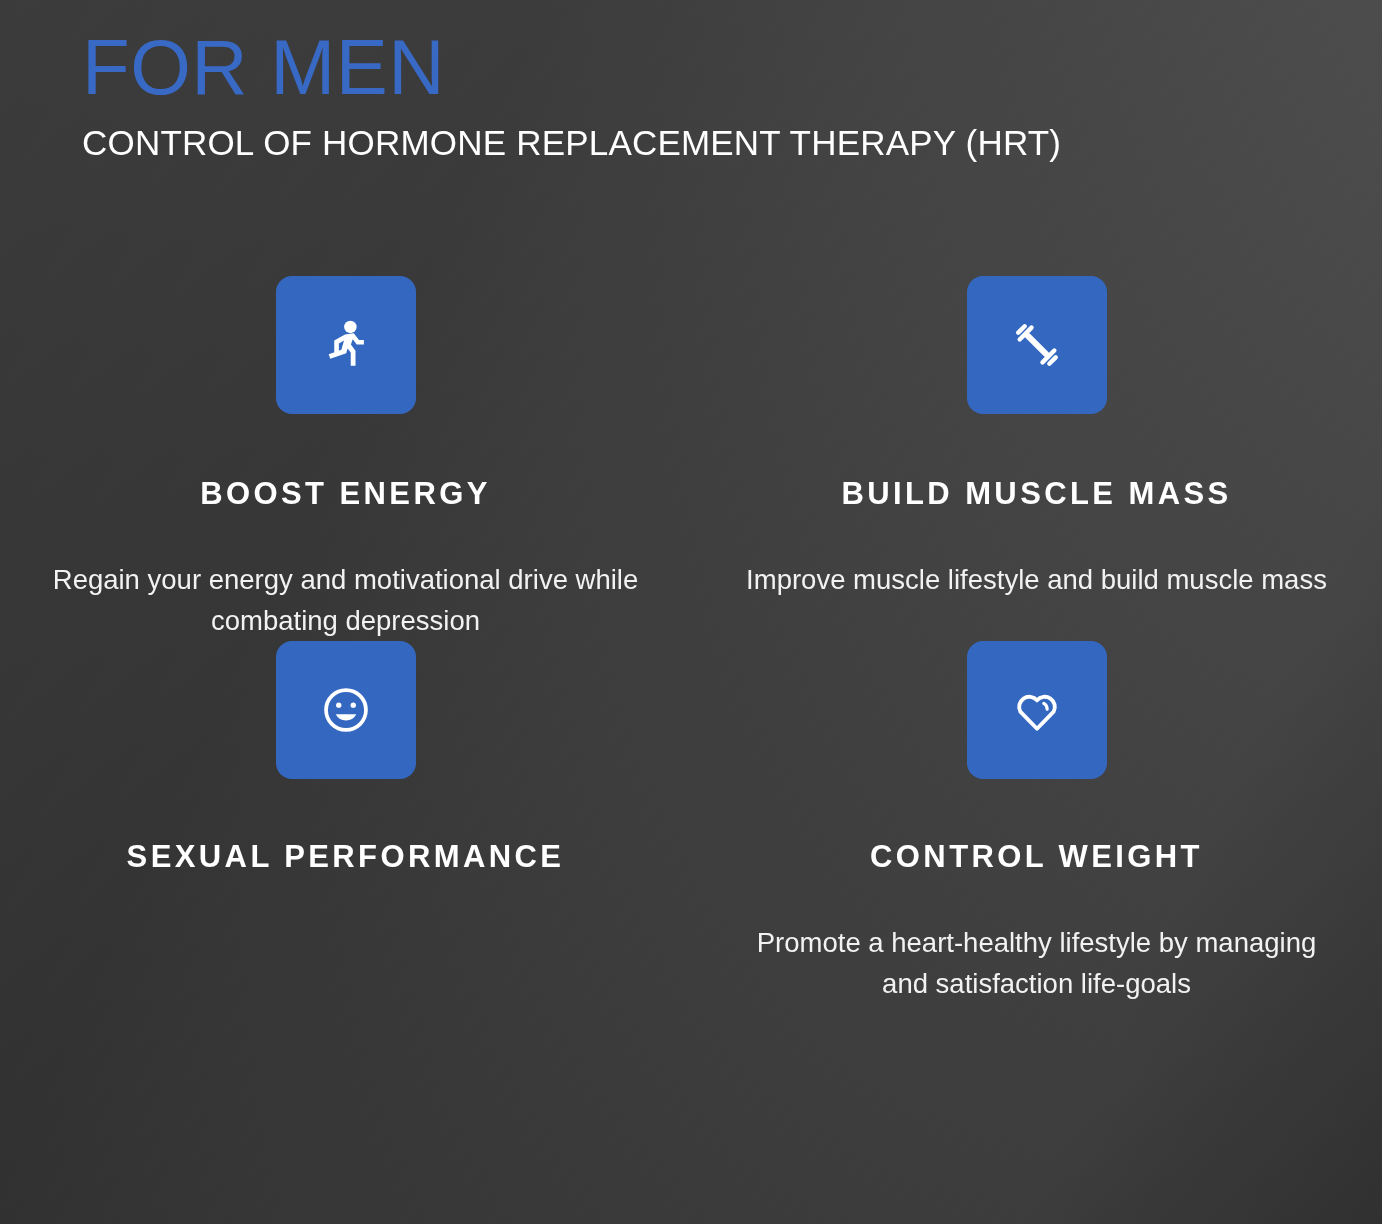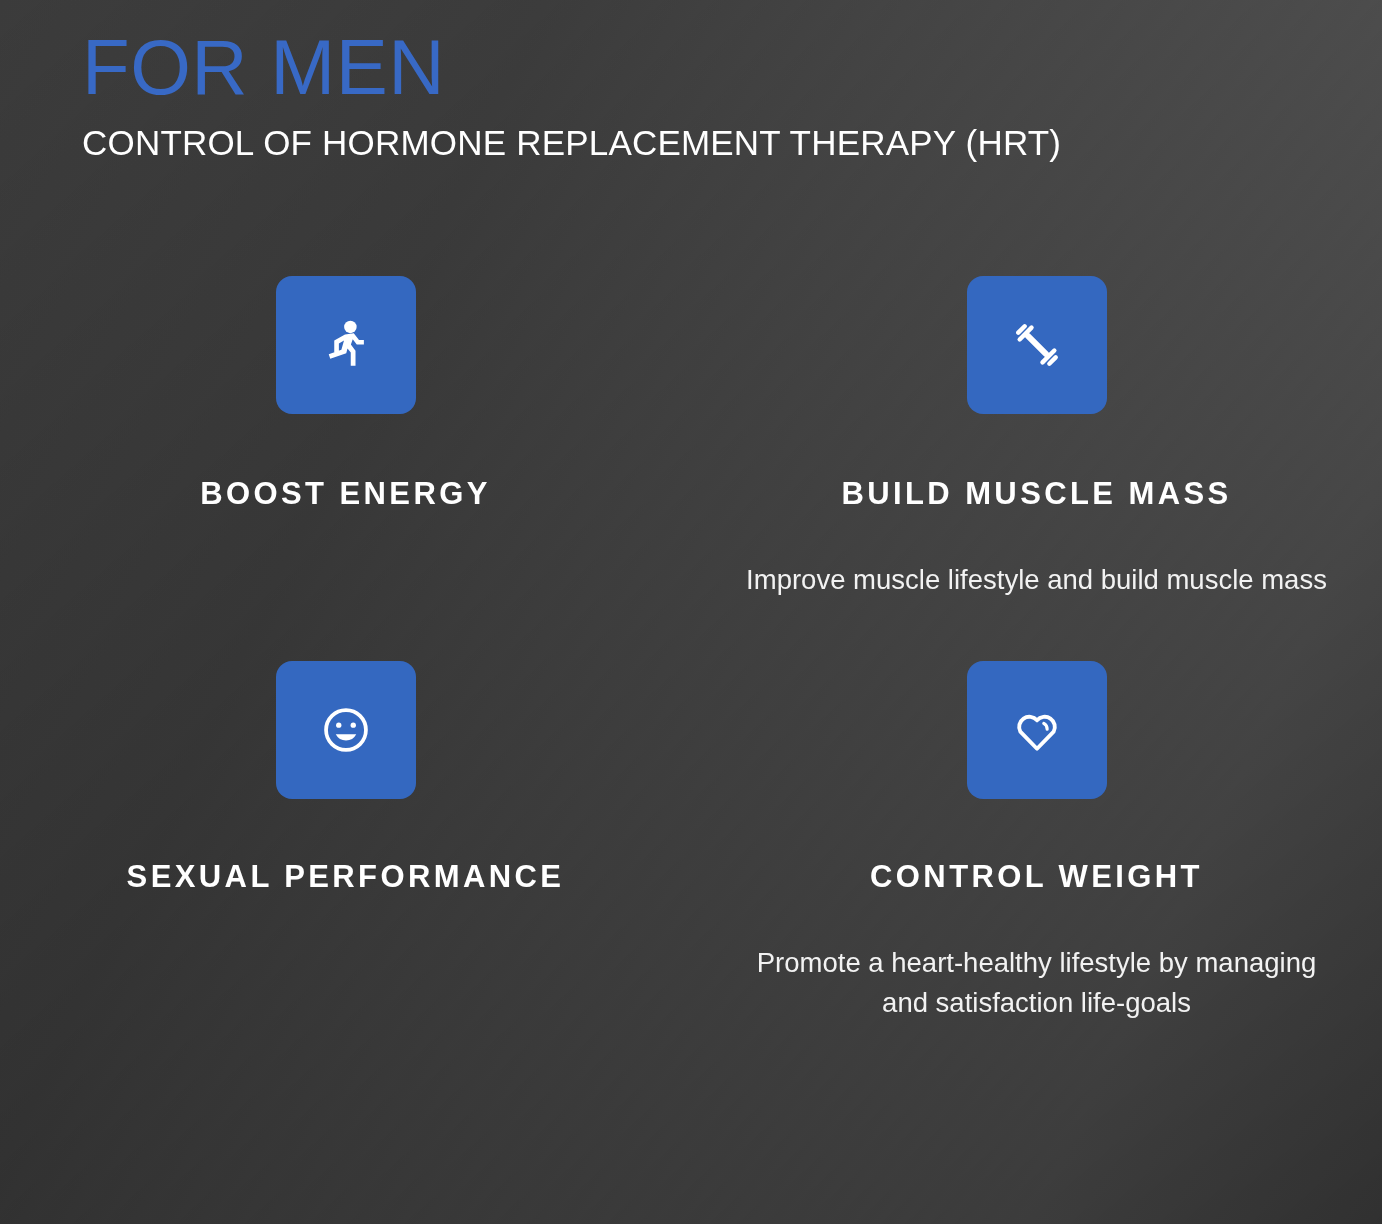--- a/index.html
+++ b/index.html
@@ -55,21 +55,20 @@
 
   
   .grid {
     position: absolute;
     left: 0;
     top: 276px;
     width: 1284px;
     display: grid;
     grid-template-columns: 691px 691px;
     grid-template-rows: auto auto;
-    row-gap: 60px;
   }
   .card {
     display: flex;
     flex-direction: column;
     align-items: center;
     box-sizing: border-box;
     padding: 0 40px;
   }
 
   .icon-tile {
@@ -130,20 +129,21 @@
               <path d="M23.2 15.6 L14.6 20.4 L14.6 30.0 L18.3 30.0 L18.3 22.7 L22.4 20.4
                        L20.3 27.8 L10.2 31.4 L11.4 35.0 L24.2 30.6 L25.2 26.8
                        L27.8 29.9 L27.8 40.5 L31.6 40.5 L31.6 28.6 L27.9 23.6
                        L29.4 19.4 L32.6 23.6 L38.3 23.6 L38.3 20.0 L34.4 20.0
                        L30.2 14.6 Z"></path>
             </g>
           </svg>
         </span>
       </div>
       <div class="card-title">BOOST ENERGY</div>
+      <p class="card-desc">Regain your energy and motivational drive while combating depression</p>
     </div>
 
     <div class="card">
       <div class="icon-tile">
         <span>
           <svg width="62" height="62" viewBox="0 0 48 48" aria-hidden="true">
             <g fill="none" stroke="#ffffff" stroke-width="3.4" stroke-linecap="round" stroke-linejoin="round" transform="rotate(45 24 24)">
               <line x1="14" y1="24" x2="34" y2="24" stroke-width="4.6"></line>
               <line x1="11.5" y1="17.5" x2="11.5" y2="30.5"></line>
               <line x1="7.0" y1="20.5" x2="7.0" y2="27.5"></line>

